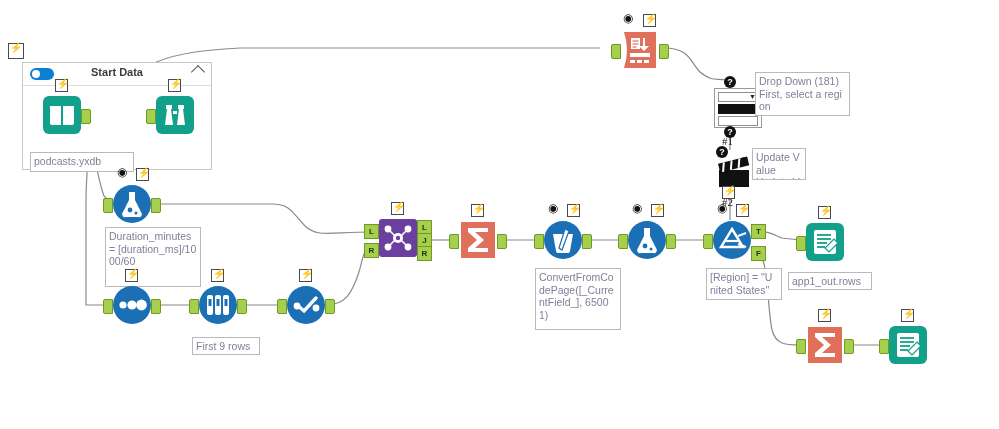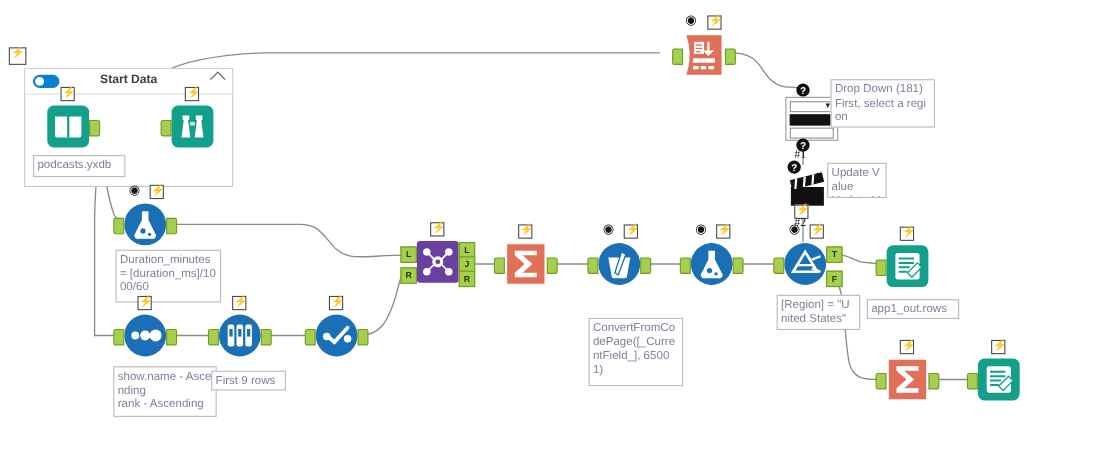--- a/index.html
+++ b/index.html
@@ -114,21 +114,21 @@
   <div class="tool" style="left:42px;top:95px;">
     <div class="badge lightning" style="left:13px;"></div>
     <svg class="glyph" viewBox="0 0 40 40">
       <rect x="1" y="1" width="38" height="38" rx="6" fill="#12a08a"></rect>
       <path d="M8 11 h10 a2 2 0 0 1 2 2 v17 h-10 a2 2 0 0 1 -2 -2 z" fill="#fff"></path>
       <path d="M32 11 h-10 a2 2 0 0 0 -2 2 v17 h10 a2 2 0 0 0 2 -2 z" fill="#fff"></path>
       <rect x="19" y="11" width="2" height="19" fill="#12a08a"></rect>
     </svg>
     <div class="anchor out"></div>
   </div>
-  <div class="note" style="left:30px;top:141px;width:84px;height:20px;">podcasts.yxdb</div>
+  <div class="note" style="left:30px;top:152px;width:104px;height:20px;">podcasts.yxdb</div>
 
   <div class="tool" style="left:155px;top:95px;">
     <div class="badge lightning" style="left:13px;"></div>
     <svg class="glyph" viewBox="0 0 40 40">
       <rect x="1" y="1" width="38" height="38" rx="6" fill="#12a08a"></rect>
       <path d="M11 10 h6 v4 h-1 l2 16 h-8 l2 -16 h-1 z" fill="#fff"></path>
       <path d="M29 10 h-6 v4 h1 l-2 16 h8 l-2 -16 h1 z" fill="#fff"></path>
       <rect x="18" y="16" width="4" height="3" fill="#fff"></rect>
     </svg>
     <div class="anchor in"></div>
@@ -139,35 +139,33 @@
     <div class="badge lightning" style="left:24px;"></div>
     <svg class="glyph" viewBox="0 0 40 40">
       <circle cx="20" cy="20" r="19" fill="#1a6fb5"></circle>
       <path d="M17 8 h6 v8 l6 12 a3 3 0 0 1 -3 5 h-12 a3 3 0 0 1 -3 -5 l6 -12 z" fill="#fff"></path>
       <circle cx="18" cy="26" r="2.4" fill="#1a6fb5"></circle>
       <circle cx="24" cy="29" r="1.5" fill="#1a6fb5"></circle>
     </svg>
     <div class="anchor in"></div>
     <div class="anchor out"></div>
   </div>
-  <div class="note" style="left:105px;top:227px;width:96px;height:48px;">Duration_minutes = [duration_ms]/1000/60</div>
+  <div class="note" style="left:105px;top:227px;width:96px;height:60px;">Duration_minutes = [duration_ms]/1000/60</div>
 
   <div class="tool" style="left:112px;top:285px;">
     <div class="badge lightning" style="left:13px;"></div>
     <svg class="glyph" viewBox="0 0 40 40">
       <circle cx="20" cy="20" r="19" fill="#1a6fb5"></circle>
       <circle cx="11" cy="20" r="3.6" fill="#fff"></circle>
       <circle cx="20" cy="20" r="4.6" fill="#fff"></circle>
       <circle cx="29.5" cy="20" r="5.4" fill="#fff"></circle>
     </svg>
     <div class="anchor in"></div>
     <div class="anchor out"></div>
   </div>
-  <div class="note" style="left:103px;top:333px;width:94px;height:46px;">show.name - Ascending
-rank - Ascending</div>
 
   <div class="tool" style="left:198px;top:285px;">
     <div class="badge lightning" style="left:13px;"></div>
     <svg class="glyph" viewBox="0 0 40 40">
       <circle cx="20" cy="20" r="19" fill="#1a6fb5"></circle>
       <rect x="9" y="10" width="6" height="20" rx="2" fill="#fff"></rect>
       <rect x="17" y="10" width="6" height="20" rx="2" fill="#fff"></rect>
       <rect x="25" y="10" width="6" height="20" rx="2" fill="#fff"></rect>
       <rect x="10.5" y="14" width="3" height="7" fill="#1a6fb5"></rect>
       <rect x="18.5" y="14" width="3" height="7" fill="#1a6fb5"></rect>
@@ -228,21 +226,21 @@
     <div class="badge gear" style="left:5px;"></div>
     <div class="badge lightning" style="left:24px;"></div>
     <svg class="glyph" viewBox="0 0 40 40">
       <circle cx="20" cy="20" r="19" fill="#1a6fb5"></circle>
       <path d="M10 14 h20 l-3 17 a2 2 0 0 1 -2 2 h-10 a2 2 0 0 1 -2 -2 z" fill="#fff"></path>
       <path d="M22 9 l4 2 l-7 19 l-3 -2 z" fill="#fff" stroke="#1a6fb5" stroke-width="1.2"></path>
     </svg>
     <div class="anchor in"></div>
     <div class="anchor out"></div>
   </div>
-  <div class="note" style="left:535px;top:268px;width:86px;height:62px;margin-top:21px;">ConvertFromCodePage([_CurrentField_], 65001)</div>
+  <div class="note" style="left:535px;top:268px;width:86px;height:62px;">ConvertFromCodePage([_CurrentField_], 65001)</div>
 
   <div class="tool" style="left:627px;top:220px;">
     <div class="badge gear" style="left:5px;"></div>
     <div class="badge lightning" style="left:24px;"></div>
     <svg class="glyph" viewBox="0 0 40 40">
       <circle cx="20" cy="20" r="19" fill="#1a6fb5"></circle>
       <path d="M17 8 h6 v8 l6 12 a3 3 0 0 1 -3 5 h-12 a3 3 0 0 1 -3 -5 l6 -12 z" fill="#fff"></path>
       <circle cx="18" cy="26" r="2.4" fill="#1a6fb5"></circle>
       <circle cx="24" cy="29" r="1.5" fill="#1a6fb5"></circle>
     </svg>

